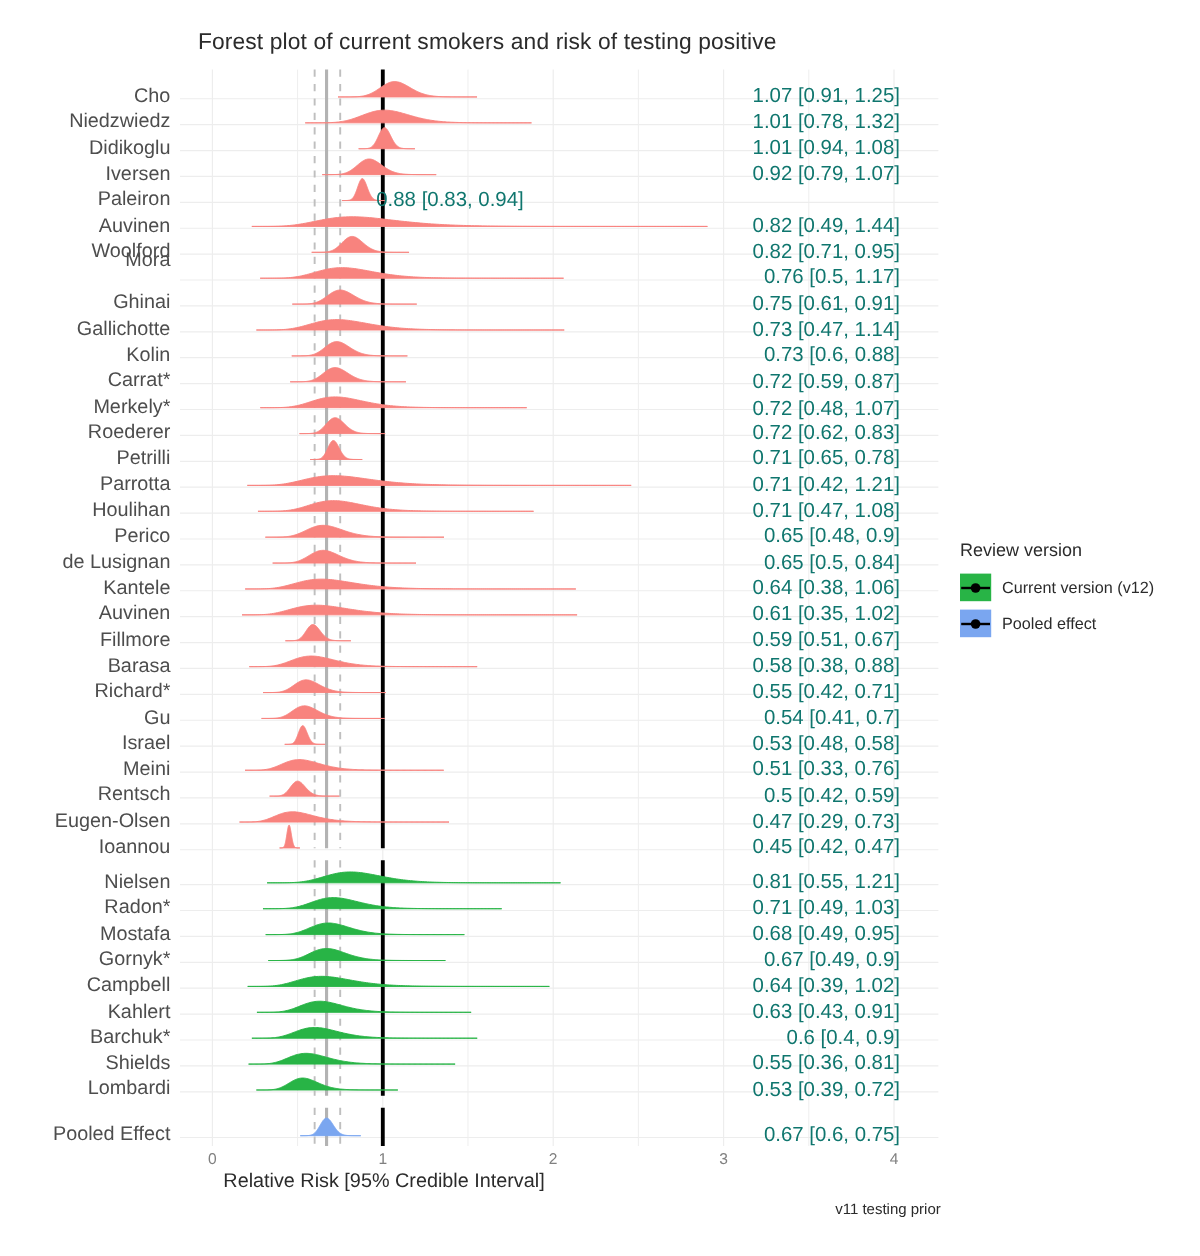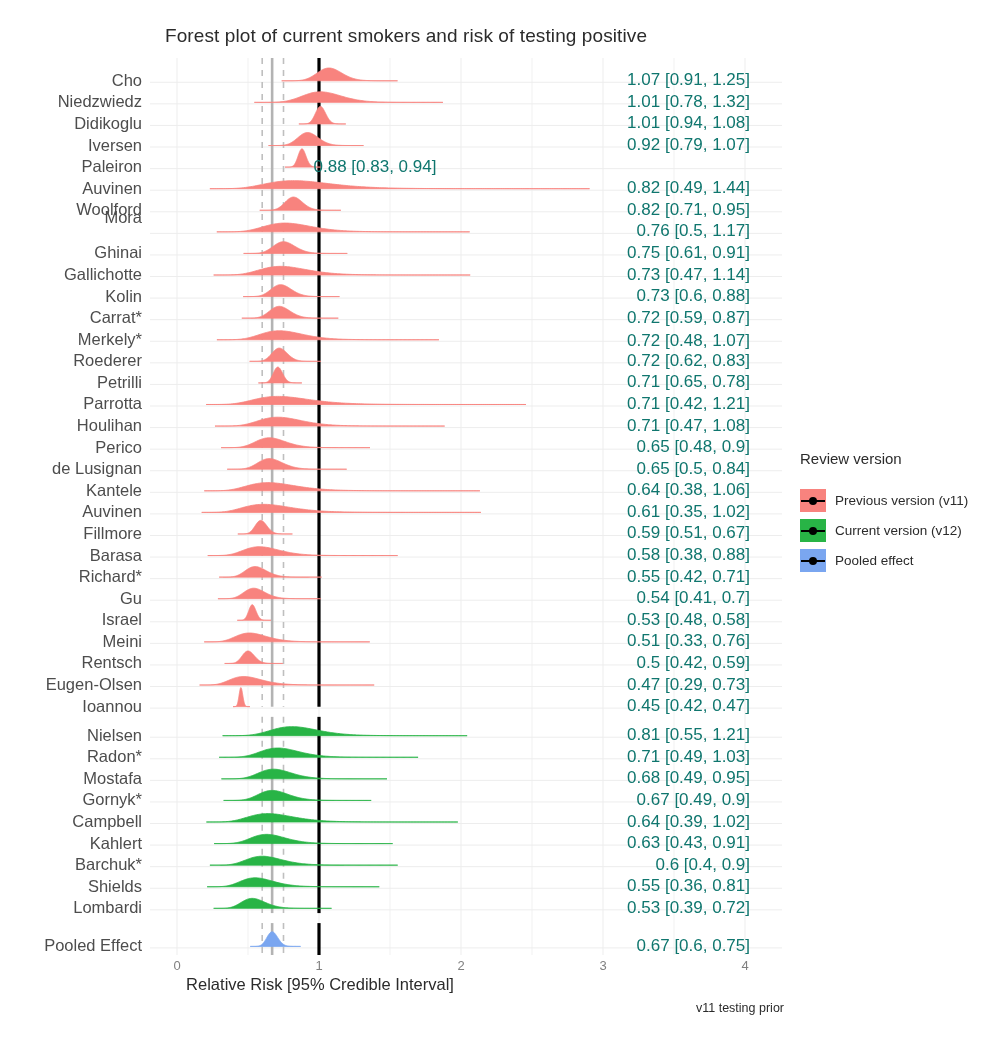--- a/index.html
+++ b/index.html
@@ -31,21 +31,21 @@
   }
   .axis-title{
     position:absolute;top:975px;left:175px;width:290px;text-align:center;
     font-size:16.5px;color:#2b2b2b;
   }
   .plot-caption{
     position:absolute;top:1001px;left:640px;width:200px;text-align:center;
     font-size:12.5px;color:#2b2b2b;
   }
   .legend{position:absolute;left:800px;top:450px;width:190px;}
-  .legend-title{font-size:15px;color:#2b2b2b;margin-bottom:20px;}
+  .legend-title{font-size:15px;color:#2b2b2b;margin-bottom:9px;}
   .legend-row{display:flex;align-items:center;height:27px;margin-bottom:3px;}
   .legend-key{
     width:26px;height:23px;position:relative;margin-right:9px;flex:0 0 26px;
   }
   .legend-key .kline{
     position:absolute;left:1px;right:1px;top:50%;height:2px;
     background:#000;transform:translateY(-50%);
   }
   .legend-key .kdot{
     position:absolute;left:50%;top:50%;width:8px;height:8px;border-radius:50%;
@@ -257,27 +257,20 @@
       <div class="axis-tick-label" style="left: 745px; top: 958px;">4</div>
     </div>
 
   <div class="axis-title">Relative Risk [95% Credible Interval]</div>
   <div class="plot-caption">v11 testing prior</div>
 
   <div class="legend">
     <div class="legend-title">Review version</div>
     <div id="legend-items">
         <div class="legend-row">
-          <div class="legend-key" style="background: rgb(248, 131, 126);">
-            <div class="kline"></div>
-            <div class="kdot"></div>
-          </div>
-          <span class="legend-label">Previous version (v11)</span>
-        </div>
-        <div class="legend-row">
           <div class="legend-key" style="background: rgb(40, 180, 70);">
             <div class="kline"></div>
             <div class="kdot"></div>
           </div>
           <span class="legend-label">Current version (v12)</span>
         </div>
         <div class="legend-row">
           <div class="legend-key" style="background: rgb(122, 166, 240);">
             <div class="kline"></div>
             <div class="kdot"></div>

